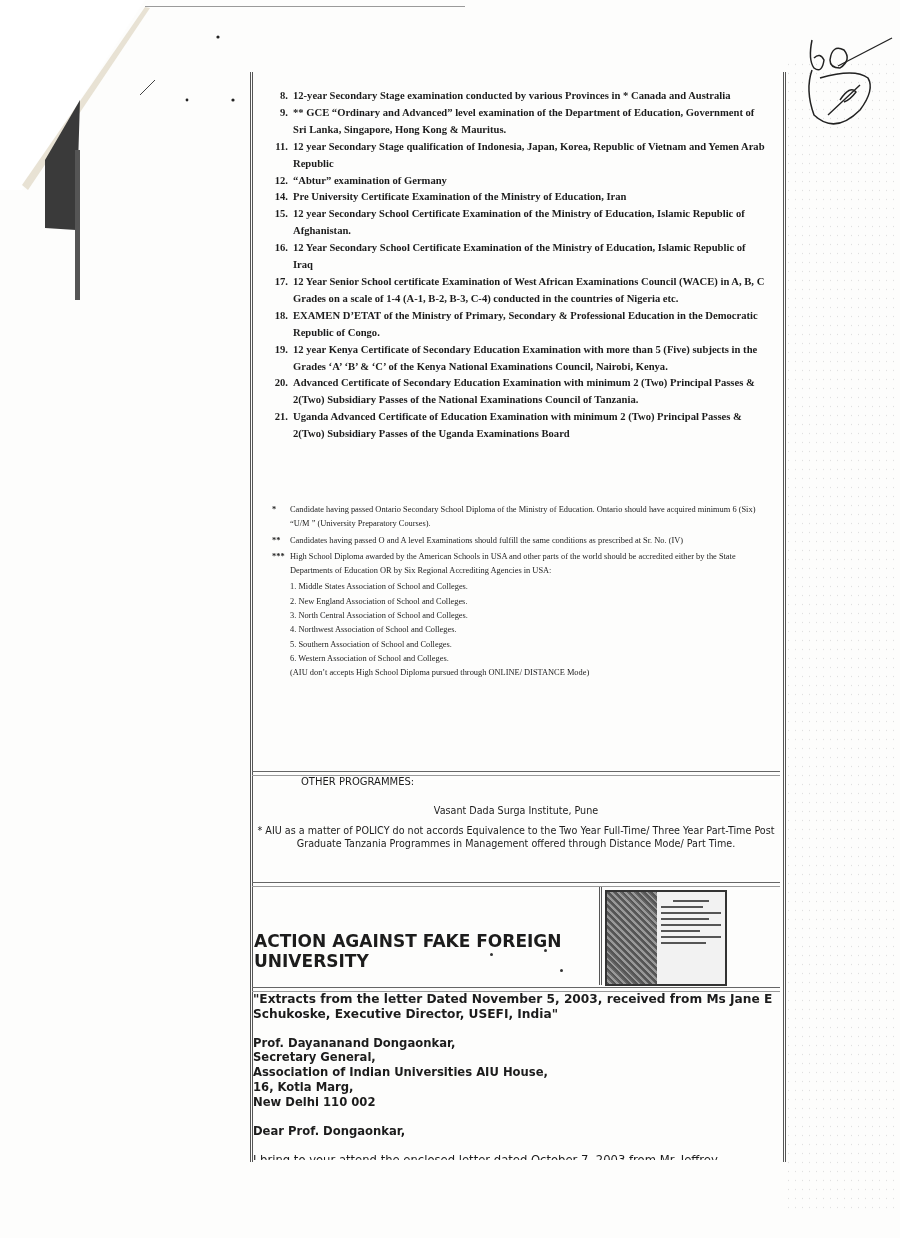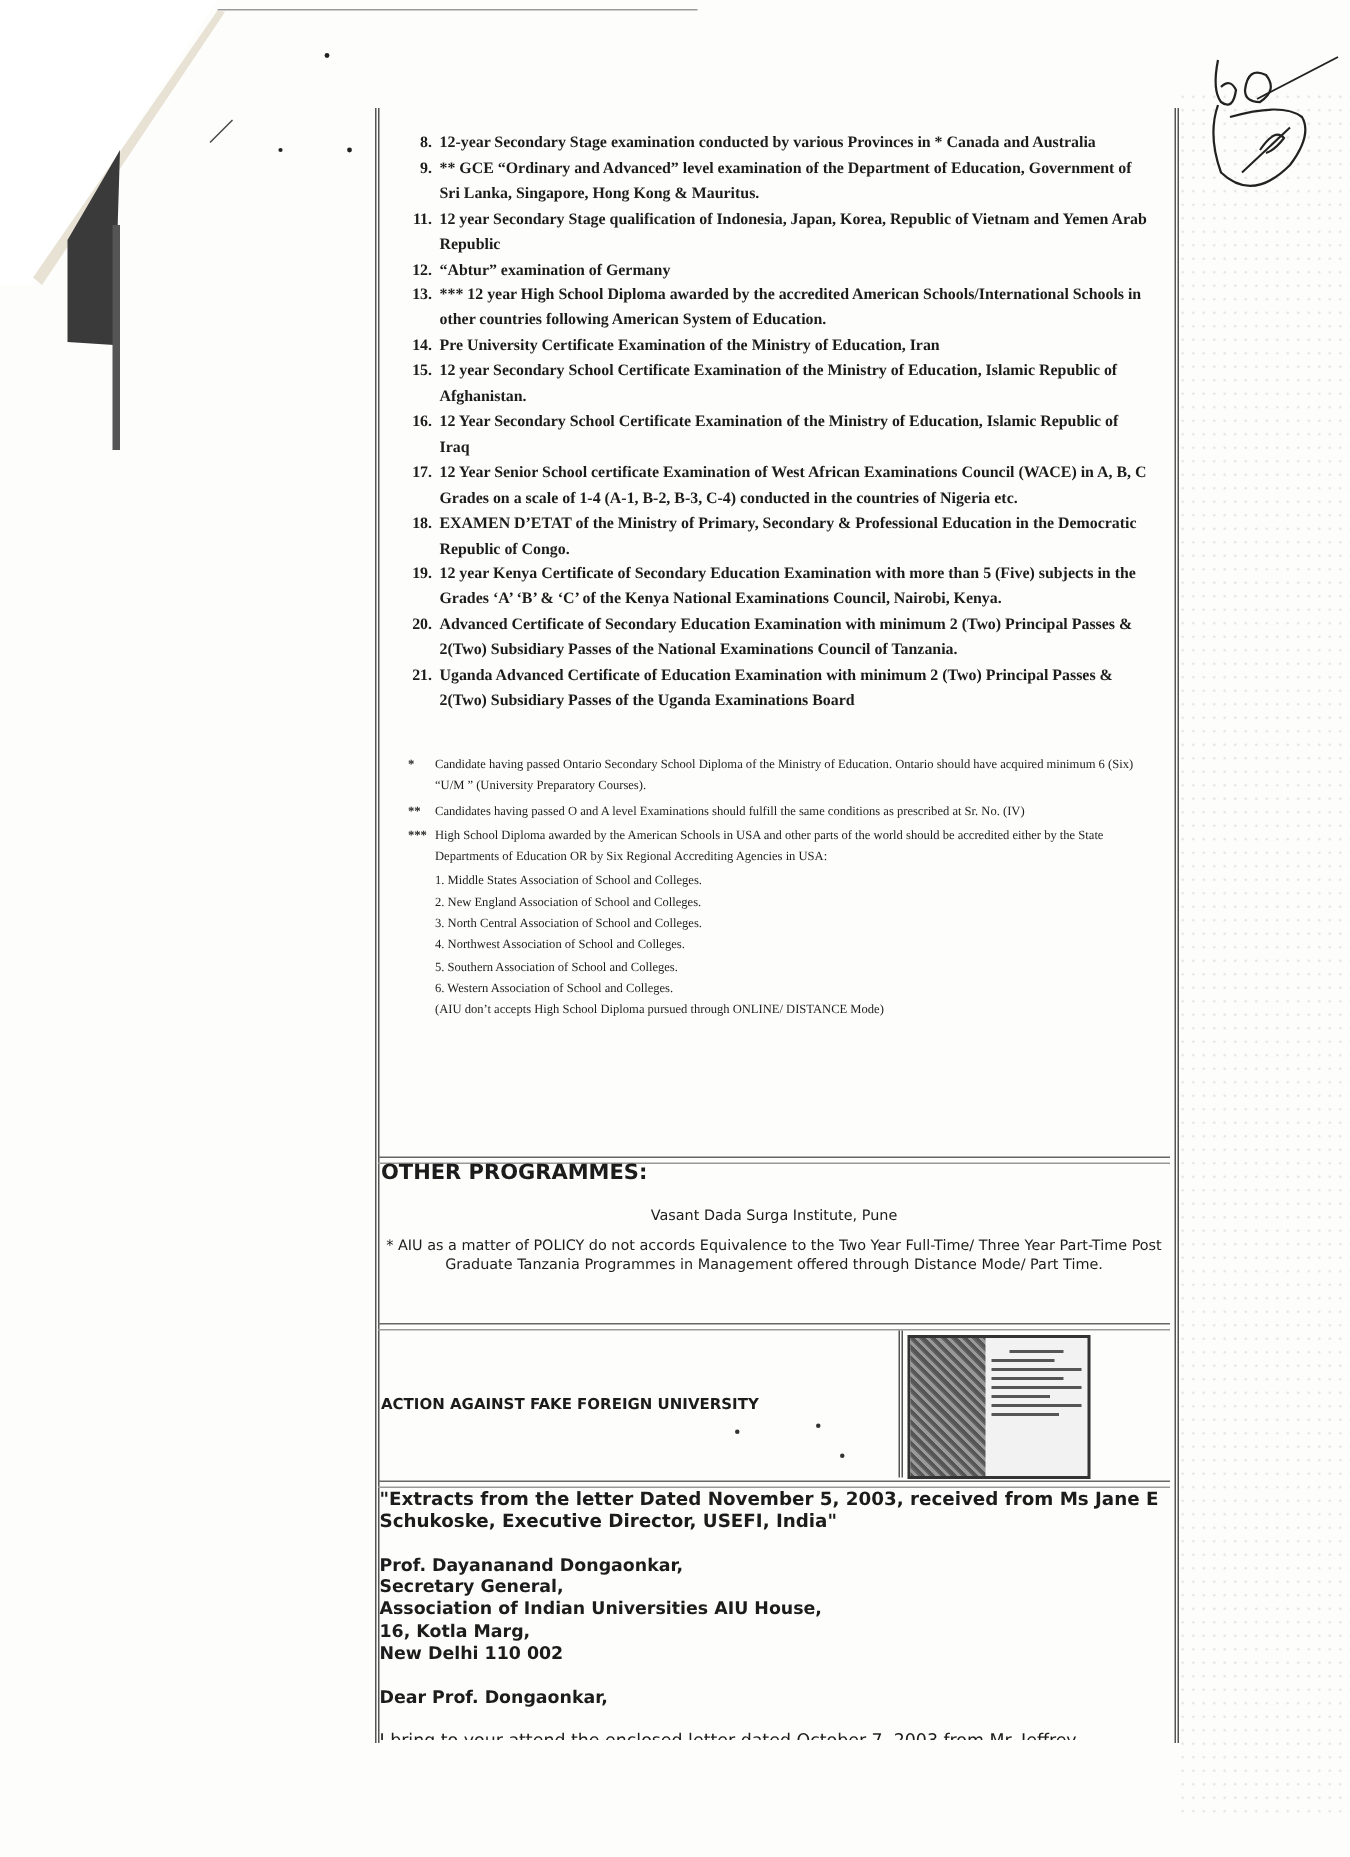--- a/index.html
+++ b/index.html
@@ -39,26 +39,26 @@
     .agencies { margin-left: 18px; }
     .sep {
       position: absolute; left: 252px; width: 528px; height: 3px;
       border-top: 1px solid #666; border-bottom: 1px solid #999;
     }
     .sans { font-family: "DejaVu Sans", sans-serif; }
     .other {
       position: absolute; left: 254px; top: 776px; width: 524px;
       font-size: 9.6px; line-height: 12.5px;
     }
-    .other h3 { margin: 0 0 16px 0; font-size: 14px; font-weight: bold; }
+    .other h3 { margin: 0 0 16px 0; font-size: 10px; font-weight: normal; padding-left: 47px; }
     .other p { margin: 0 0 8px 0; text-align: center; }
     .action {
       position: absolute; left: 254px; top: 887px; width: 345px; height: 98px;
       border-right: 3px double #555;
-      font-size: 10px; font-weight: bold;
+      font-size: 17px; font-weight: bold;
     }
     .action .title { position: absolute; left: 0; top: 44px; }
     .thumb {
       position: absolute; left: 605px; top: 890px; width: 118px; height: 92px;
       border: 2px solid #333; background: #f2f2f2; display: flex;
     }
     .thumb .left {
       width: 50px; height: 100%;
       background: repeating-linear-gradient(45deg,#555 0 2px,#999 2px 4px,#666 4px 5px);
     }
@@ -115,24 +115,20 @@
       <span class="num">9.</span>
       <span class="txt">** GCE “Ordinary and Advanced” level examination of the Department of Education, Government of Sri Lanka, Singapore, Hong Kong &amp; Mauritus.</span>
     </div>
   <div class="item">
       <span class="num">11.</span>
       <span class="txt">12 year Secondary Stage qualification of Indonesia, Japan, Korea, Republic of Vietnam and Yemen Arab Republic</span>
     </div>
   <div class="item">
       <span class="num">12.</span>
       <span class="txt">“Abtur” examination of Germany</span>
-    </div>
-  <div class="item">
-      <span class="num">13.</span>
-      <span class="txt">*** 12 year High School Diploma awarded by the accredited American Schools/International Schools in other countries following American System of Education.</span>
     </div>
   <div class="item">
       <span class="num">14.</span>
       <span class="txt">Pre University Certificate Examination of the Ministry of Education, Iran</span>
     </div>
   <div class="item">
       <span class="num">15.</span>
       <span class="txt">12 year Secondary School Certificate Examination of the Ministry of Education, Islamic Republic of Afghanistan.</span>
     </div>
   <div class="item">

